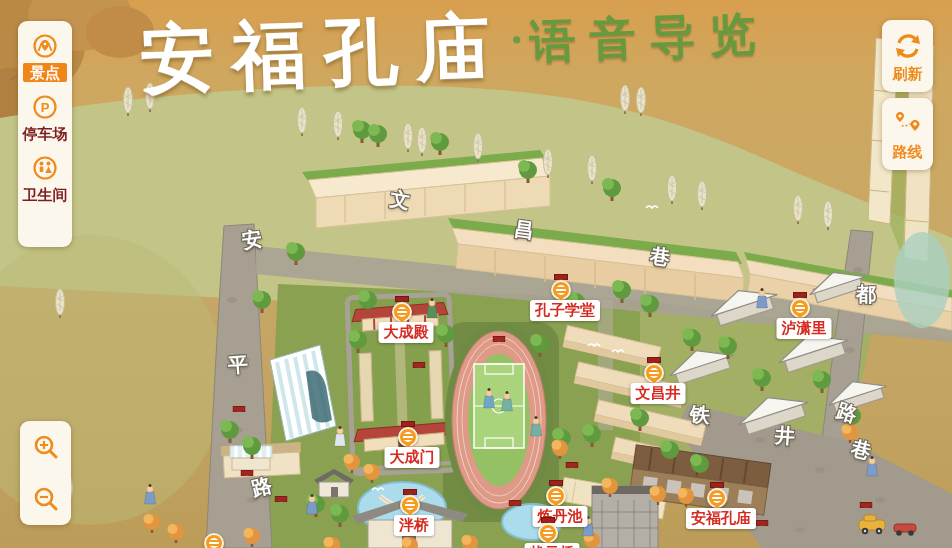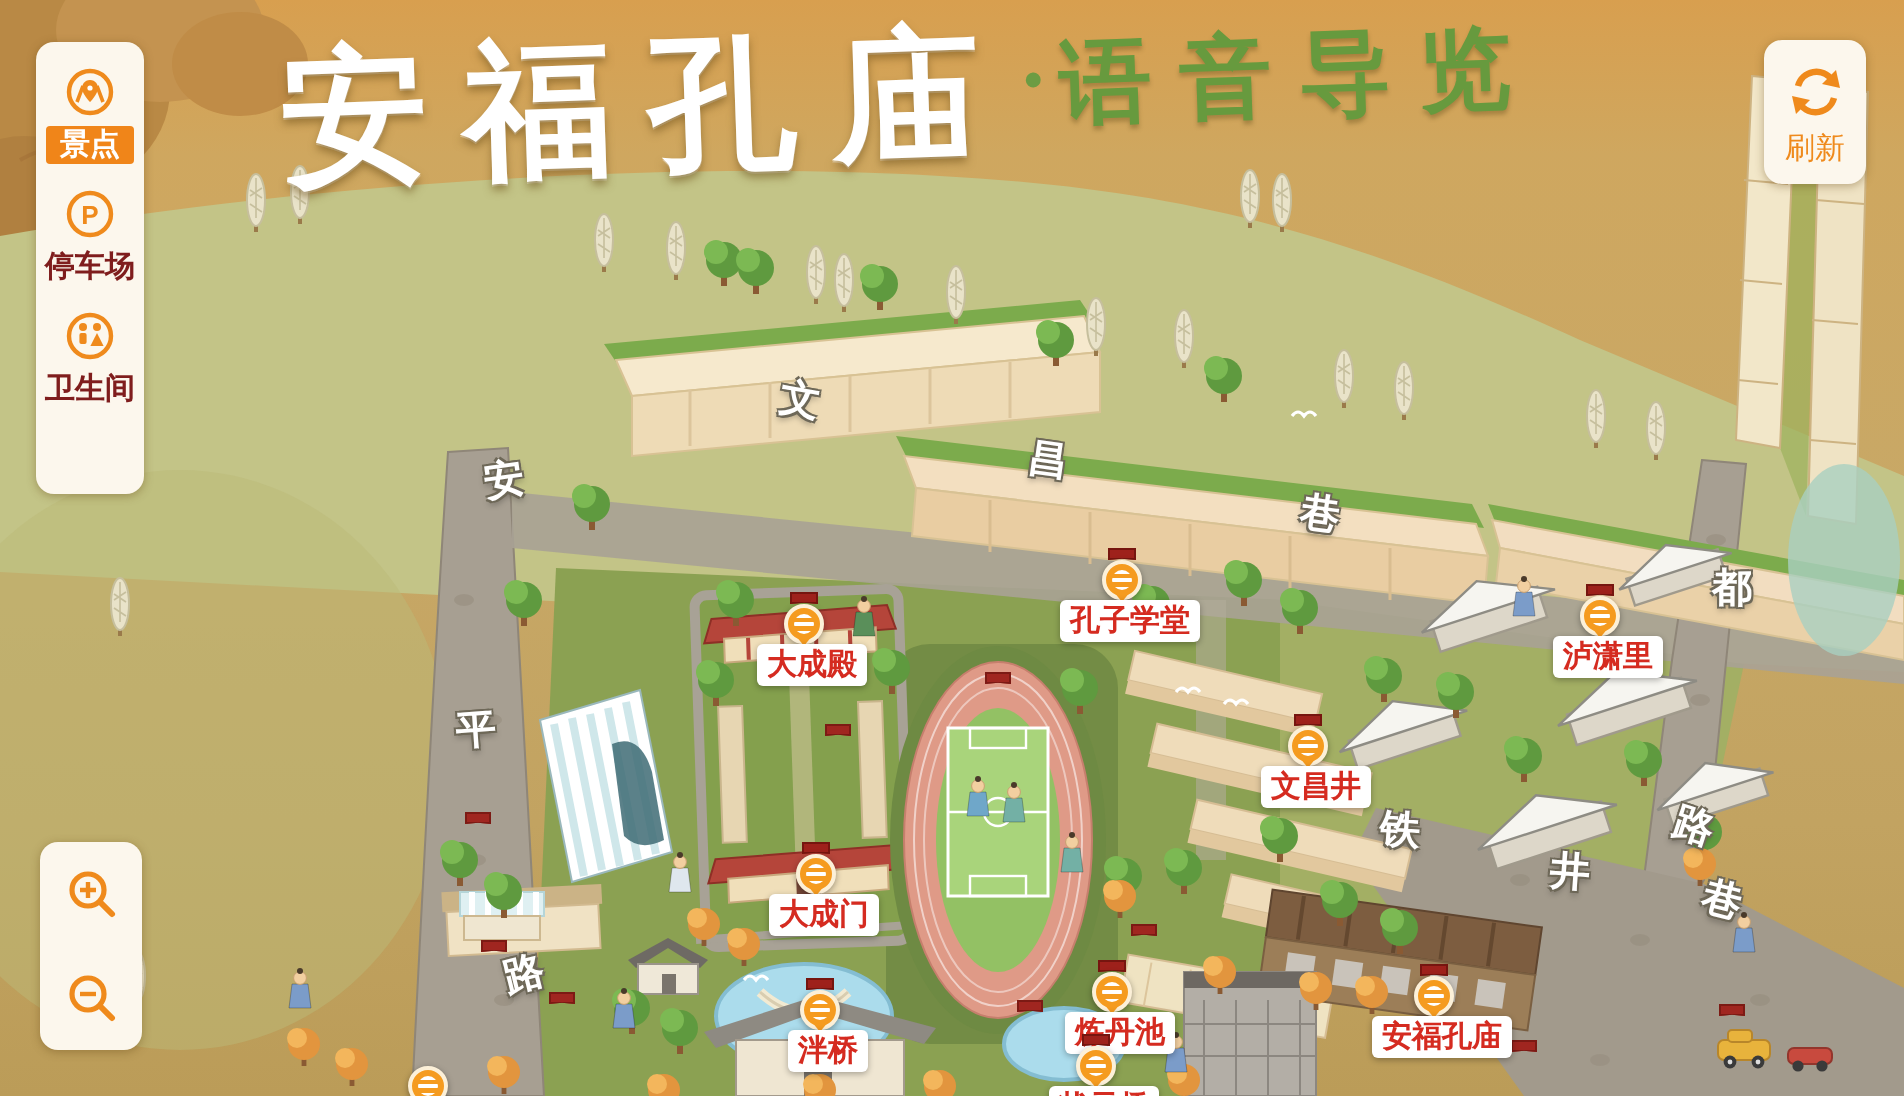--- a/index.html
+++ b/index.html
@@ -28,21 +28,21 @@
   .sb-item.active .lbl{background:#f08519;color:#fff;padding:0 7px;border-radius:2px;}
 
   
   #zoom-panel{left:20px;top:421px;width:51px;height:104px;display:flex;flex-direction:column;
               align-items:center;justify-content:space-around;}
 
   
   .rbtn{position:absolute;left:882px;width:51px;background:#fcf7ed;border-radius:9px;z-index:7;
         box-shadow:0 1px 5px rgba(100,70,20,.4);display:flex;flex-direction:column;
         align-items:center;justify-content:center;cursor:pointer;}
-  .rbtn .lbl{font-size:15px;font-weight:normal;color:#ef8a1c;margin-top:2px;}
+  .rbtn .lbl{font-size:15px;font-weight:bold;color:#ef8a1c;margin-top:2px;}
 
   
   .street{position:absolute;z-index:3;font-size:20px;font-weight:bold;color:#fff;
           transform:translate(-50%,-50%);pointer-events:none;
           text-shadow:-1px -1px 0 #6e6858,1px -1px 0 #6e6858,-1px 1px 0 #6e6858,1px 1px 0 #6e6858,0 2px 3px rgba(0,0,0,.35);}
 
   
   .mini-banner{position:absolute;z-index:3;width:11px;background:#a02620;border:1px solid #7c1a14;
           transform:translateX(-50%);color:#eec986;font-size:7px;line-height:7px;
           writing-mode:vertical-rl;text-orientation:upright;text-align:center;padding:2px 0;
@@ -548,14 +548,27 @@
     <span>
       <svg width="34" height="34" viewBox="-17 -17 34 34">
         <path d="M-9,-3 A9.5,9.5 0 0 1 8,-6" fill="none" stroke="#ef8a1c" stroke-width="3.2"></path>
         <polygon points="10,-11 12,-2 3,-4" fill="#ef8a1c"></polygon>
         <path d="M9,3 A9.5,9.5 0 0 1 -8,6" fill="none" stroke="#ef8a1c" stroke-width="3.2"></path>
         <polygon points="-10,11 -12,2 -3,4" fill="#ef8a1c"></polygon>
       </svg>
     </span>
     <span class="lbl">刷新</span>
   </div>
+  <div class="rbtn" style="top:98px;height:72px;">
+    <span>
+      <svg width="34" height="34" viewBox="-17 -17 34 34">
+        <path d="M-7,-9 C-6,-6.2 -8.5,-5 -9,-7.5 C-9.3,-9.3 -7.6,-10.5 -7,-9 Z" fill="none"></path>
+        <path d="M-8,-12 C-5.5,-12 -4,-9.8 -4,-8 C-4,-5.5 -8,-2 -8,-2 C-8,-2 -12,-5.5 -12,-8 C-12,-9.8 -10.5,-12 -8,-12 Z" fill="#ef8a1c"></path>
+        <circle cx="-8" cy="-8" r="1.6" fill="#fff"></circle>
+        <path d="M7,-4 C9.8,-4 11.5,-1.6 11.5,0.3 C11.5,3 7,7 7,7 C7,7 2.5,3 2.5,0.3 C2.5,-1.6 4.2,-4 7,-4 Z" fill="#ef8a1c"></path>
+        <circle cx="7" cy="0" r="1.8" fill="#fff"></circle>
+        <path d="M-6,1 C-3,6 1,-4 4,2" fill="none" stroke="#ef8a1c" stroke-width="1.4" stroke-dasharray="2.2 2"></path>
+      </svg>
+    </span>
+    <span class="lbl">路线</span>
+  </div>
 
 </div>
 
 </body></html>

